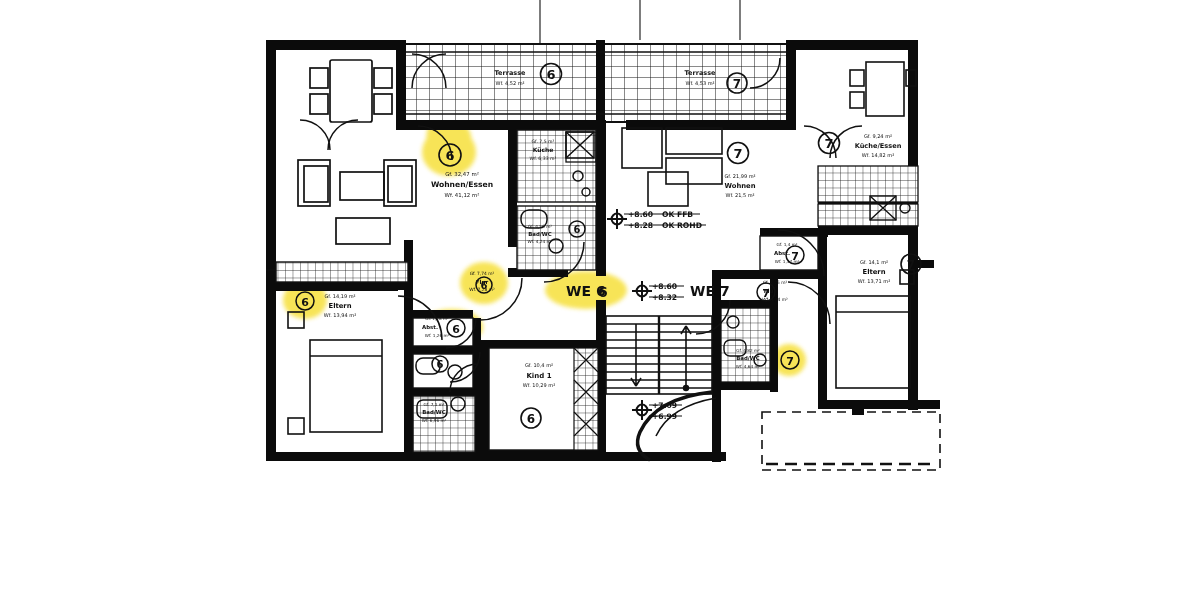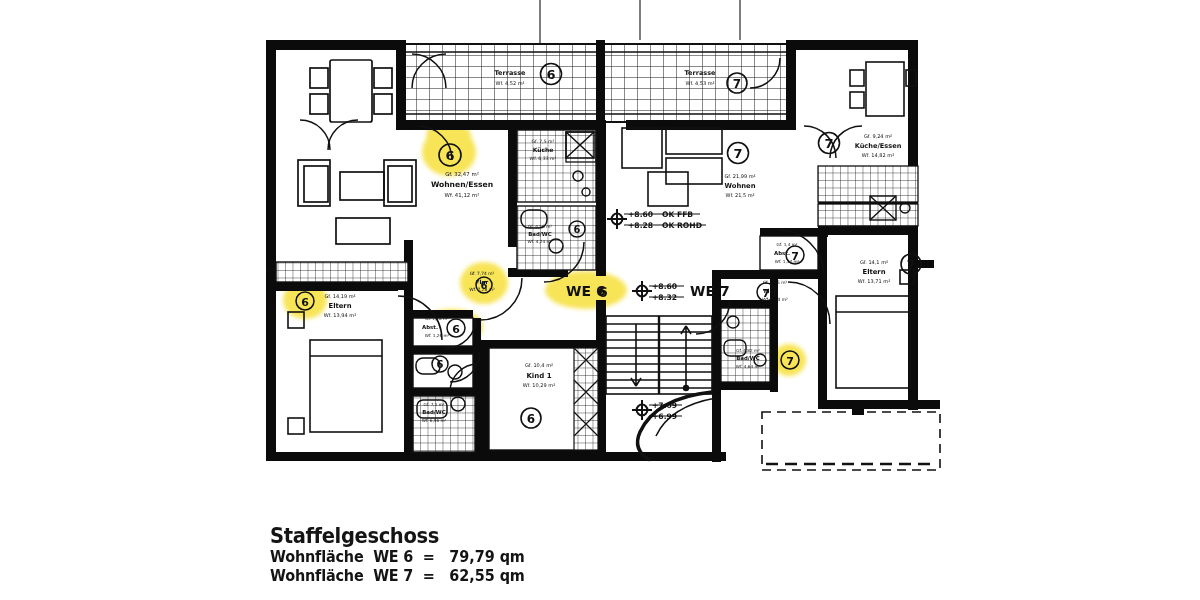--- a/index.html
+++ b/index.html
@@ -438,19 +438,14 @@
       </g>
       <g>
         <circle cx="766" cy="292" r="9" fill="none" stroke="#111" stroke-width="1.5"></circle>
         <text x="766" y="297" font-size="11" text-anchor="middle">7</text>
       </g>
     </g>
 
   </svg>
   </div>
 
-  <div id="caption">
-    <div class="cap-title">Staffelgeschoss</div>
-    <div class="cap-line"><span>Wohnfläche  WE 6  =</span>   <span class="num">79,79</span> <span>qm</span></div>
-    <div class="cap-line"><span>Wohnfläche  WE 7  =</span>   <span class="num">62,55</span> <span>qm</span></div>
-  </div>
 
 </div>
 
 </body></html>

